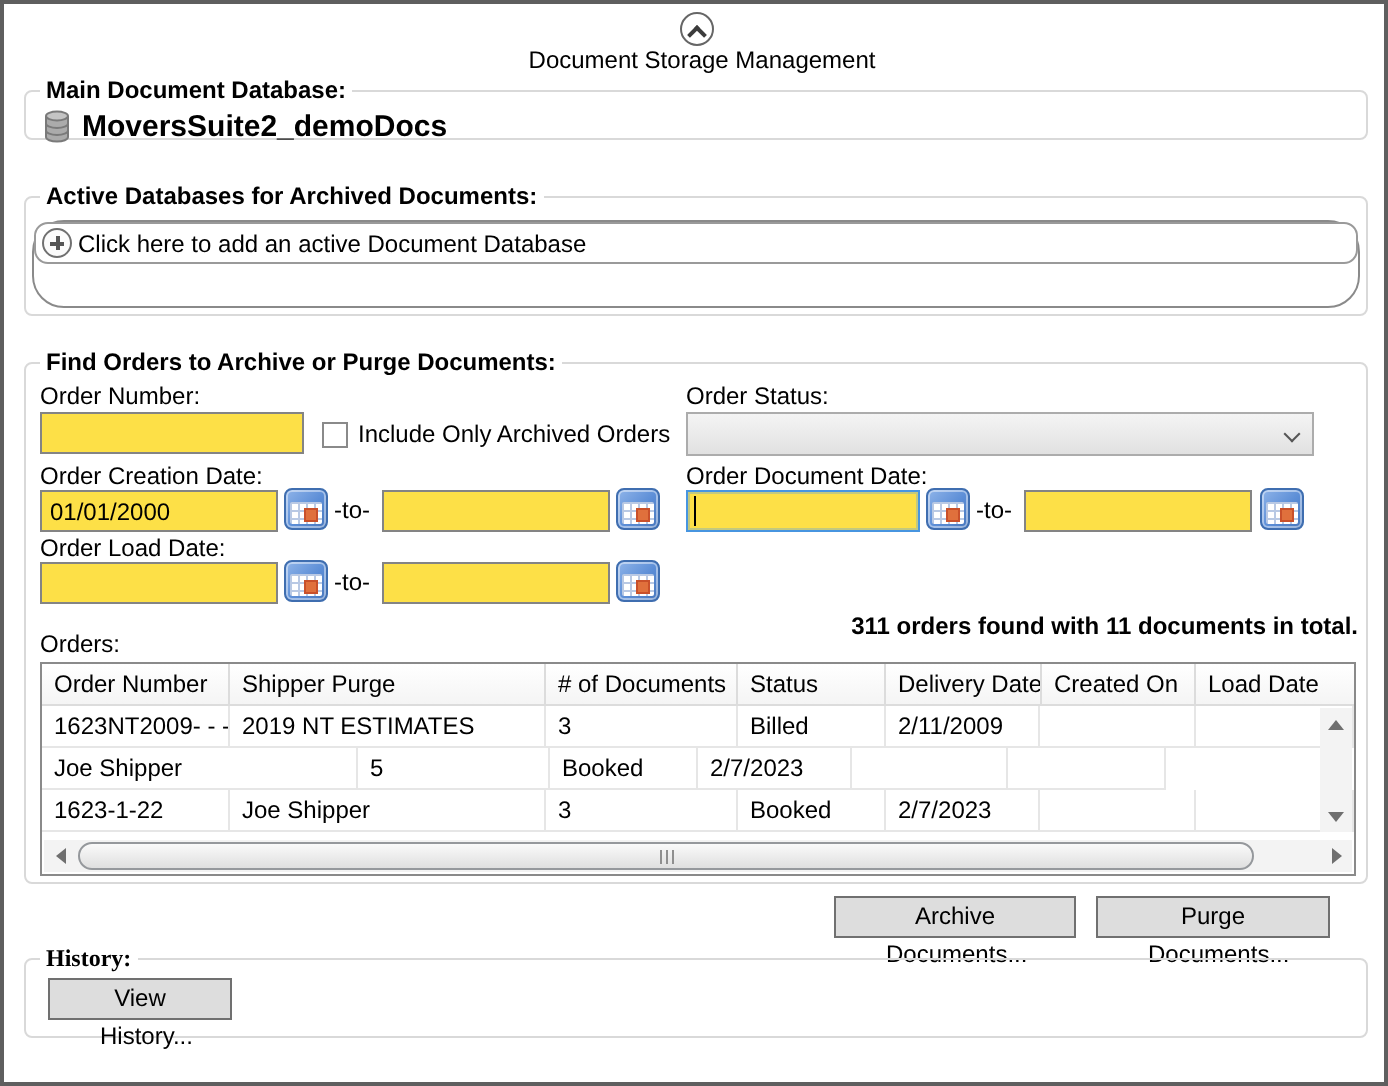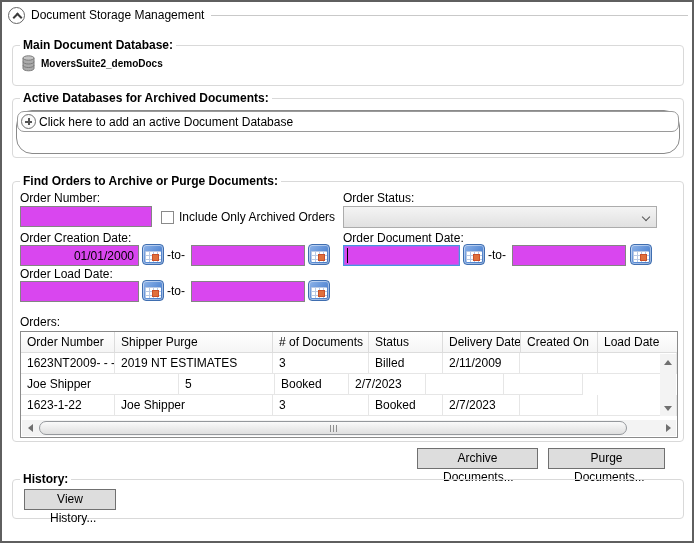--- a/index.html
+++ b/index.html
@@ -1,44 +1,44 @@
 <!DOCTYPE html>
 <html><head>
 <meta charset="utf-8">
 <style>
   * { box-sizing: border-box; margin: 0; padding: 0; }
   body { margin: 0; background: #fff; font-family: "Liberation Sans", sans-serif; font-size: 12px; color: #000; }
   .window { position: relative; width: 694px; height: 543px; background: #fff; border: 2px solid #5f5f5f; overflow: hidden; }
 
   
-  .header { position: absolute; top: 4px; left: 6px; right: 4px; height: 18px; display: flex; align-items: center; }
+  .header { position: absolute; top: 4px; left: 6px; right: 4px; height: 18px; display: flex; align-items: center; flex-direction: column; }
   .expander { width: 17px; height: 17px; border: 1px solid #666; border-radius: 50%; background: #fff; position: relative; flex: 0 0 auto; cursor: pointer; }
   .expander::after { content: ""; position: absolute; left: 4.5px; top: 6.5px; width: 5px; height: 5px; border-left: 2px solid #3c3c3c; border-top: 2px solid #3c3c3c; transform: rotate(45deg); }
   .header .title { margin-left: 6px; white-space: nowrap; }
   .header .hline { flex: 1; height: 1px; background: #c9c9c9; margin-left: 7px; }
 
   
   .group { position: absolute; border: 1px solid #d9d9d9; border-radius: 4px; background: transparent; }
   .glabel { position: absolute; top: -8px; left: 7px; background: #fff; padding: 0 3px; font-weight: bold; white-space: nowrap; }
 
   
   .db-row { position: absolute; left: 20px; top: 53px; display: flex; align-items: center; }
-  .db-name { margin-left: 6px; font-weight: bold; font-size: 10px; }
+  .db-name { margin-left: 6px; font-weight: bold; font-size: 15px; }
 
   
   .listbox { position: absolute; left: 14px; top: 108px; width: 664px; height: 44px; border: 1px solid #8a8a8a; border-radius: 16px; background: #fff; }
   .add-row { position: absolute; left: 0px; top: 0px; width: 662px; height: 21px; border: 1px solid #9a9a9a; border-radius: 7px; display: flex; align-items: center; padding-left: 3px; cursor: pointer; background: #fff; }
   .plus { width: 15px; height: 15px; border: 1px solid #707070; border-radius: 50%; position: relative; background: #fbfbfb; flex: 0 0 auto; }
   .plus::before { content: ""; position: absolute; left: 3px; top: 6px; width: 7px; height: 1.5px; background: #555; }
   .plus::after { content: ""; position: absolute; left: 6px; top: 3px; width: 1.5px; height: 7px; background: #555; }
   .add-row span.txt { margin-left: 3px; }
 
   
   .lbl { position: absolute; white-space: nowrap; }
-  .tb { position: absolute; height: 21px; border: 1px solid #848484; background: #d946ef; font: 12px "Liberation Sans", sans-serif; padding: 0 4px; text-align: right; }
+  .tb { position: absolute; height: 21px; border: 1px solid #848484; background: #fde047; font: 12px "Liberation Sans", sans-serif; padding: 0 4px; }
   .tb.focused { border: 1px solid #4795e0; box-shadow: inset 0 0 0 1px rgba(86,157,229,.35); }
   .caret { position: absolute; left: 345px; top: 246px; width: 1px; height: 15px; background: #000; }
   .checkbox { position: absolute; left: 159px; top: 209px; width: 13px; height: 13px; border: 1px solid #8a8a8a; background: #fff; cursor: pointer; }
   .combo { position: absolute; left: 341px; top: 204px; width: 314px; height: 22px; border: 1px solid #acacac; background: linear-gradient(#f4f4f4, #e1e1e1); cursor: pointer; }
   .combo .chev { position: absolute; right: 7px; top: 7px; width: 6px; height: 6px; border-left: 1.5px solid #555; border-top: 1.5px solid #555; transform: rotate(225deg); }
   .tosep { position: absolute; white-space: nowrap; }
 
   
   .cal-btn { position: absolute; width: 22px; height: 21px; cursor: pointer; }
   .cal { width: 22px; height: 21px; border-radius: 4px; background: linear-gradient(135deg, #8fb4e9 0%, #5b8dd6 55%, #4877bd 100%); border: 1px solid #3f6eb0; box-shadow: inset 0 0 0 1px rgba(255,255,255,.45); position: relative; }
@@ -79,21 +79,21 @@
 <div class="window">
 
   <div class="header">
     <div class="expander">
       <span></span>
     </div>
     <span class="title">Document Storage Management</span>
     <div class="hline"></div>
   </div>
 
-  <div class="group" style="left:10px; top:43px; width:672px; height:41px;">
+  <div class="group" style="left:10px; top:43px; width:672px; height:25px;">
     <span class="glabel">Main Document Database:</span>
   </div>
   <div class="db-row">
     <svg class="db-icon" viewBox="0 0 13 17">
       <path d="M1 3v10.5c0 1.3 2.5 2.3 5.5 2.3s5.5-1 5.5-2.3V3" fill="#ababab" stroke="#7a7a7a" stroke-width="1"></path>
       <ellipse cx="6.5" cy="3" rx="5.5" ry="2.2" fill="#c4c4c4" stroke="#7a7a7a" stroke-width="1"></ellipse>
       <path d="M1 6.7c0 1.3 2.5 2.3 5.5 2.3s5.5-1 5.5-2.3" fill="none" stroke="#7a7a7a" stroke-width="1"></path>
       <path d="M1 10.2c0 1.3 2.5 2.3 5.5 2.3s5.5-1 5.5-2.3" fill="none" stroke="#7a7a7a" stroke-width="1"></path>
     </svg>
     <span class="db-name">MoversSuite2_demoDocs</span>
@@ -152,20 +152,21 @@
   <input class="tb" style="left: 18px; top: 279px; width: 119px;" value="">
   <div class="cal-btn" style="left:140px; top:278px;">
       <div class="cal"></div>
     </div>
   <span class="tosep" style="left:165px; top:282px;">-to-</span>
   <input class="tb" style="left: 189px; top: 279px; width: 114px;" value="">
   <div class="cal-btn" style="left:306px; top:278px;">
       <div class="cal"></div>
     </div>
 
+  <span class="summary">311 orders found with 11 documents in total.</span>
   <span class="lbl" style="left:18px; top:313px;">Orders:</span>
 
   <div class="table">
     <div class="trow thead">
       <div class="tcell c0">Order Number</div>
       <div class="tcell c1">Shipper Purge</div>
       <div class="tcell c2"># of Documents</div>
       <div class="tcell c3">Status</div>
       <div class="tcell c5">Delivery Date</div>
       <div class="tcell c4">Created On</div>
@@ -216,18 +217,18 @@
       <div class="h-thumb"></div>
       <div class="sb-btn" style="right:0; top:0;">
           <div class="tri-right"></div>
         </div>
     </div>
   </div>
 
   <button class="btn" style="left:415px; top:446px; width:121px;">Archive Documents...</button>
   <button class="btn" style="left:546px; top:446px; width:117px;">Purge Documents...</button>
 
-  <div class="group" style="left:10px; top:477px; width:672px; height:40px;">
+  <div class="group" style="left:10px; top:477px; width:672px; height:40px;font-family:Liberation Serif, serif;">
     <span class="glabel">History:</span>
   </div>
   <button class="btn" style="left:22px; top:487px; width:92px;">View History...</button>
 
 </div>
 
 </body></html>

